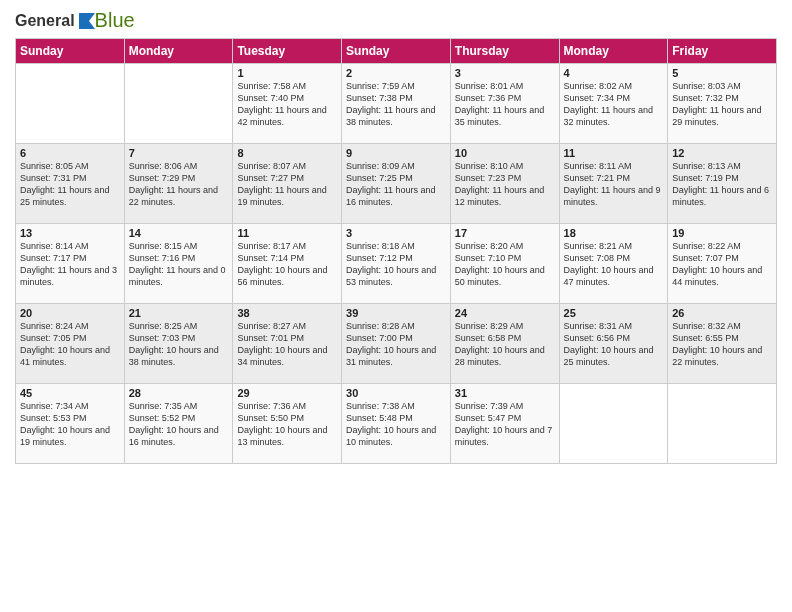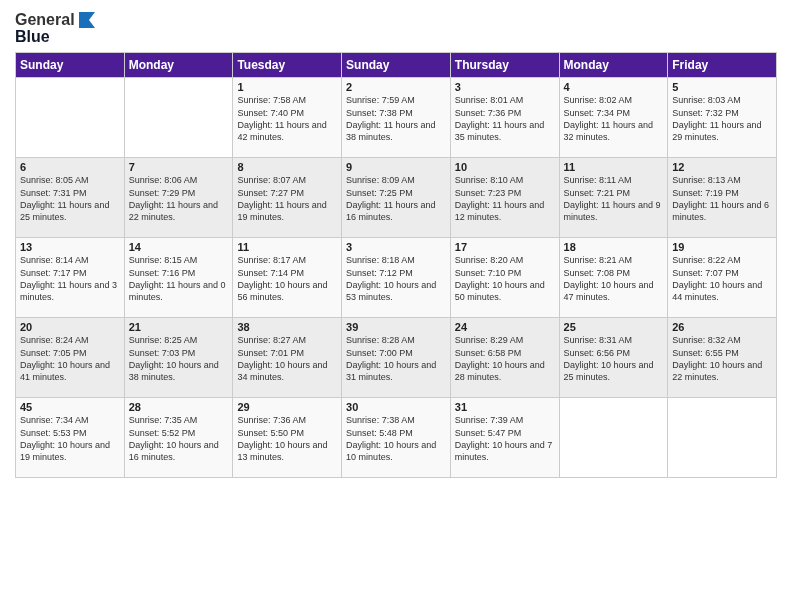--- a/index.html
+++ b/index.html
@@ -37,21 +37,21 @@
     .location {
       font-size: 14px;
       color: #555;
     }
     table {
       width: 100%;
       border-collapse: collapse;
       table-layout: fixed;
     }
     thead tr th {
-      background-color: #4c1d95;
+      background-color: #be185d;
       color: #fff;
       font-size: 12px;
       padding: 5px 4px;
       text-align: left;
       font-weight: bold;
       border: 1px solid #ccc;
     }
     tbody tr td {
       border: 1px solid #ccc;
       vertical-align: top;
@@ -81,28 +81,28 @@
     .empty-cell {
       background: #fff !important;
     }
   </style>
 </head>
 <body>
 
 <div class="container">
   <div class="header-row">
     <div class="logo">
-  <div style="display:flex;flex-direction:column;line-height:1.2">
+  <div style="display:flex;flex-direction:row;line-height:1.2">
     <div style="display:flex;align-items:center;gap:2px">
       <span style="font-size:16px;font-weight:bold;color:#333">General</span>
       <svg width="18" height="16" viewBox="0 0 18 16">
         <polygon points="2,0 18,0 12,8 18,16 2,16" fill="#1a6fba"></polygon>
       </svg>
     </div>
-    <span style="font-size:16px;font-weight:bold;color:#0f172a;margin-top:-2px">Blue</span>
+    <span style="font-size:20px;font-weight:normal;color:#4d7c0f;margin-top:-2px">Blue</span>
   </div>
 </div>
     <div class="title-block">
       <div class="month-title"></div>
       <div class="location"></div>
     </div>
   </div>
 
   <table>
     <thead>

